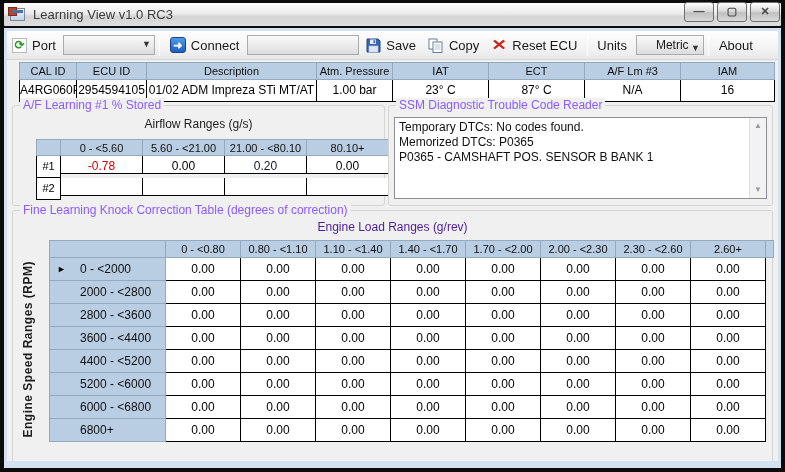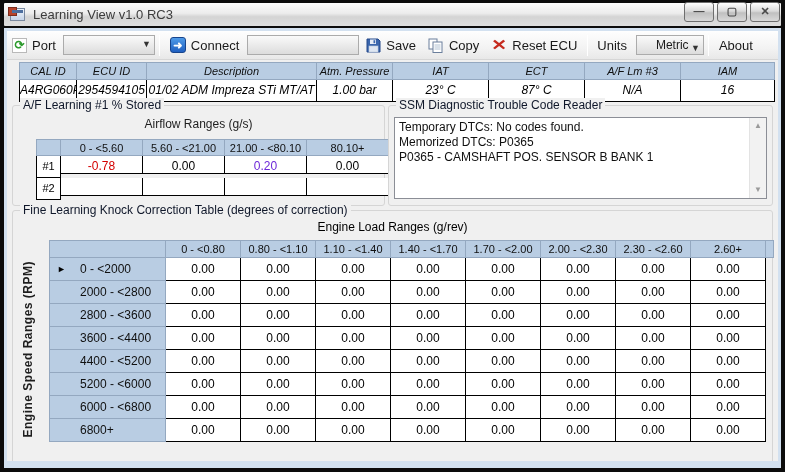--- a/index.html
+++ b/index.html
@@ -39,58 +39,58 @@
   .tb-btn{display:flex;align-items:center;gap:5px;padding:3px 5px;border:1px solid transparent;
     border-radius:2px;white-space:nowrap;}
   .tb-btn.active{background:linear-gradient(#d9eafa,#bcd9f3);border-color:#4f94d6;}
   .icon16{width:16px;height:16px;display:inline-flex;align-items:center;justify-content:center;flex:0 0 auto;}
   .port-icon{background:#fff;border:1px solid #b9b9b9;color:#2c9a2c;font-size:12px;font-weight:bold;width:15px;height:15px;}
   .connect-icon{background:linear-gradient(#4f9be8,#1f5fc0);border:1px solid #17448c;border-radius:3px;
     color:#fff;font-size:11px;font-weight:bold;width:16px;height:16px;}
   .x-icon{color:#c52a1e;font-size:15px;font-weight:bold;line-height:16px;transform:scaleX(1.25);}
   
   .info-table{position:absolute;top:31px;left:12px;}
-  .info-row{display:flex;font-style:italic;}
+  .info-row{display:flex;}
   .ih{background:#b9cde3;border:1px solid #94a8c0;border-left:none;font-size:11px;color:#101010;
     text-align:center;height:18px;line-height:17px;overflow:hidden;}
   .info-row .ih:first-child{border-left:1px solid #94a8c0;}
   .iv{background:#fff;border:1px solid #000;border-left:none;border-top:none;font-size:12px;color:#000;
     text-align:center;height:22px;line-height:21px;overflow:hidden;}
   .info-row .iv:first-child{border-left:1px solid #000;}
   .ic0{width:58px}.ic1{width:70px}.ic2{width:170px}.ic3{width:76px}
   .ic4{width:96px}.ic5{width:96px}.ic6{width:96px}.ic7{width:94px}
   
   .groupbox{position:absolute;border:1px solid #d5d5d5;border-radius:3px;}
   .group-label{position:absolute;top:-8px;left:7px;background:#f0f0f0;padding:0 3px;
-    font-size:12px;color:#0f172a;white-space:nowrap;}
+    font-size:12px;color:#8b5cf6;white-space:nowrap;}
   
   .af-group{left:5px;top:74px;width:373px;height:101px;}
   .af-title{text-align:center;font-size:12px;color:#1e1e1e;margin-top:11px;}
   .af-table{position:absolute;left:23px;top:33px;}
   .af-row{display:flex;}
   .af-corner{width:25px;height:17px;background:#b9cde3;border:1px solid #94a8c0;}
   .af-h{width:82px;height:17px;background:#b9cde3;border:1px solid #94a8c0;border-left:none;
     font-size:11px;text-align:center;line-height:16px;color:#101010;}
   .af-rl{width:25px;height:22px;background:#fff;border:1px solid #000;border-top:none;
     font-size:11px;text-align:center;line-height:21px;color:#000;}
   .af-c{width:82px;height:18px;background:#fff;border:1px solid #000;border-top:none;border-left:none;
     font-size:12px;text-align:center;line-height:21px;color:#000;}
   .val-neg{color:#d40000;}
-  .val-pos{color:#6d28d9;}
+  .val-pos{color:#0f172a;}
   
   .dtc-group{left:381px;top:74px;width:385px;height:101px;}
   .dtc-box{position:absolute;left:5px;top:11px;right:5px;bottom:6px;background:#fff;
     border:1px solid #8b8e96;font-size:12px;color:#101010;line-height:15px;padding:2px 4px;overflow:hidden;}
   .dtc-scroll{position:absolute;right:0;top:0;bottom:0;width:17px;background:#f2f2f2;border-left:1px solid #e3e3e3;}
   .sb-arrow{position:absolute;left:0;width:100%;height:16px;font-size:8px;color:#9a9a9a;
     text-align:center;line-height:16px;}
   .sb-up{top:0}.sb-down{bottom:0}
   
   .knock-group{left:5px;top:179px;width:761px;height:315px;}
-  .kt-title{text-align:center;font-size:12px;color:#000000;margin-top:9px;}
+  .kt-title{text-align:center;font-size:12px;color:#4c1d95;margin-top:9px;}
   .kt-vlabel{position:absolute;left:8px;top:50px;writing-mode:vertical-rl;transform:rotate(180deg);
     font-weight:bold;font-size:12px;color:#1e1e1e;letter-spacing:0.5px;}
   .kt{position:absolute;left:36px;top:29px;}
   .kt-row{display:flex;}
   .kt-corner{width:117px;height:18px;background:#b9cde3;border:1px solid #94a8c0;}
   .kt-h{width:75px;height:18px;background:#b9cde3;border:1px solid #94a8c0;border-left:none;
     font-size:11px;text-align:center;line-height:17px;color:#101010;}
   .kt-hfill{width:8px;height:18px;background:#b9cde3;border:1px solid #94a8c0;border-left:none;}
   .kt-rl{width:117px;height:23px;background:#b9cde3;border:1px solid #94a8c0;border-top:none;
     font-size:12px;color:#101010;line-height:22px;padding-left:30px;position:relative;}

